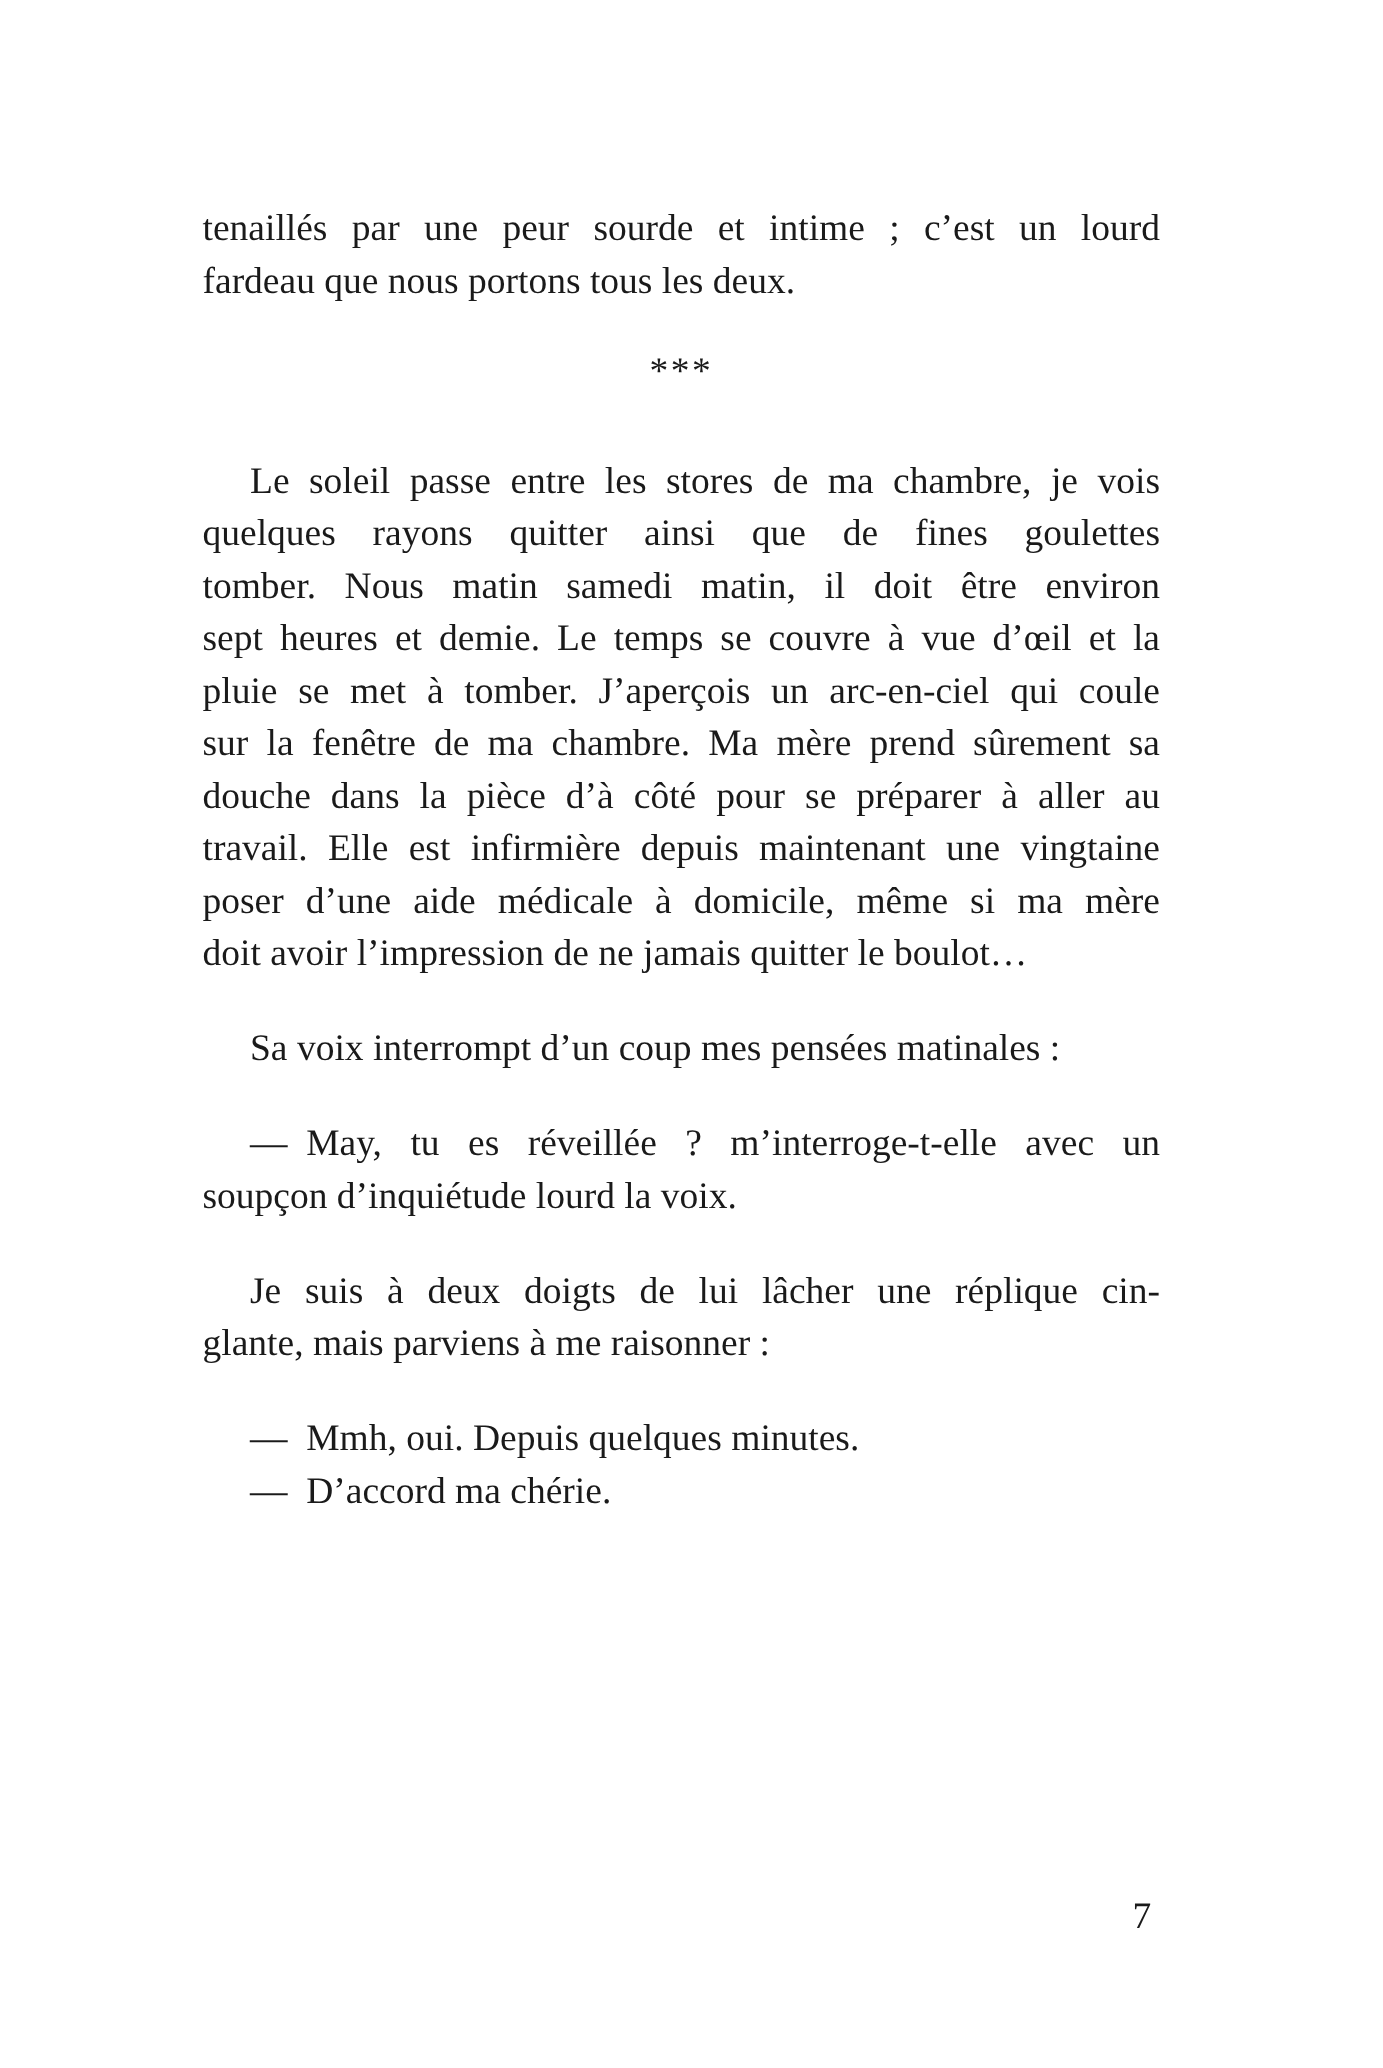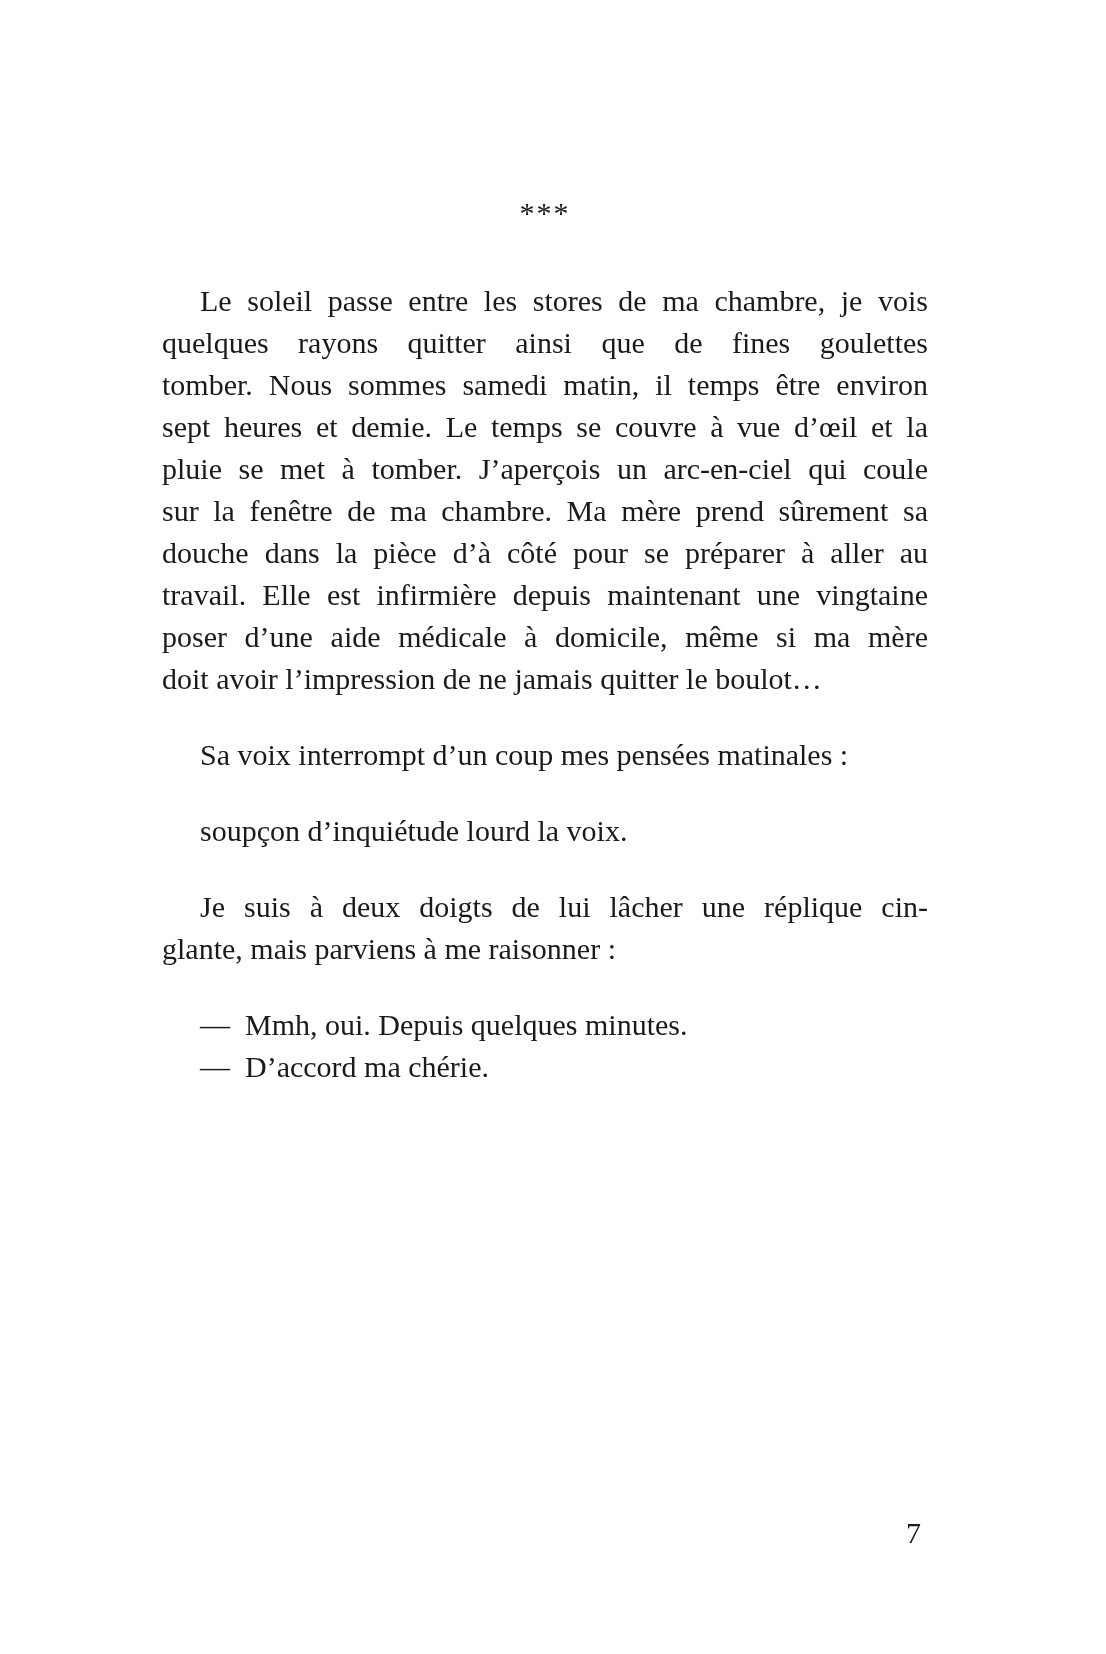--- a/index.html
+++ b/index.html
@@ -59,37 +59,42 @@
     top: 1512px;
     font-size: 30px;
     line-height: 42px;
   }
 </style>
 </head>
 <body>
 
 <div class="page">
   <main class="text-block" id="text-block">
+      <div class="para">
+        <div class="line">tenaillés par une peur sourde et intime ; c’est un lourd</div>
+        <div class="line last">fardeau que nous portons tous les deux.</div>
+      </div>
       <div class="separator">***</div>
       <div class="para gap indent">
         <div class="line">Le soleil passe entre les stores de ma chambre, je vois</div>
         <div class="line">quelques rayons quitter ainsi que de fines goulettes</div>
-        <div class="line">tomber. Nous sommes samedi matin, il temps être environ</div>
+        <div class="line">tomber. Nous matin samedi matin, il doit être environ</div>
         <div class="line">sept heures et demie. Le temps se couvre à vue d’œil et la</div>
         <div class="line">pluie se met à tomber. J’aperçois un arc-en-ciel qui coule</div>
         <div class="line">sur la fenêtre de ma chambre. Ma mère prend sûrement sa</div>
         <div class="line">douche dans la pièce d’à côté pour se préparer à aller au</div>
         <div class="line">travail. Elle est infirmière depuis maintenant une vingtaine</div>
         <div class="line">poser d’une aide médicale à domicile, même si ma mère</div>
         <div class="line last">doit avoir l’impression de ne jamais quitter le boulot…</div>
       </div>
       <div class="para gap indent">
         <div class="line last">Sa voix interrompt d’un coup mes pensées matinales :</div>
       </div>
       <div class="para gap indent">
+        <div class="line">— May, tu es réveillée ? m’interroge-t-elle avec un</div>
         <div class="line last">soupçon d’inquiétude lourd la voix.</div>
       </div>
       <div class="para gap indent">
         <div class="line">Je suis à deux doigts de lui lâcher une réplique cin-</div>
         <div class="line last">glante, mais parviens à me raisonner :</div>
       </div>
       <div class="para gap indent">
         <div class="line last">— Mmh, oui. Depuis quelques minutes.</div>
       </div>
       <div class="para indent">

